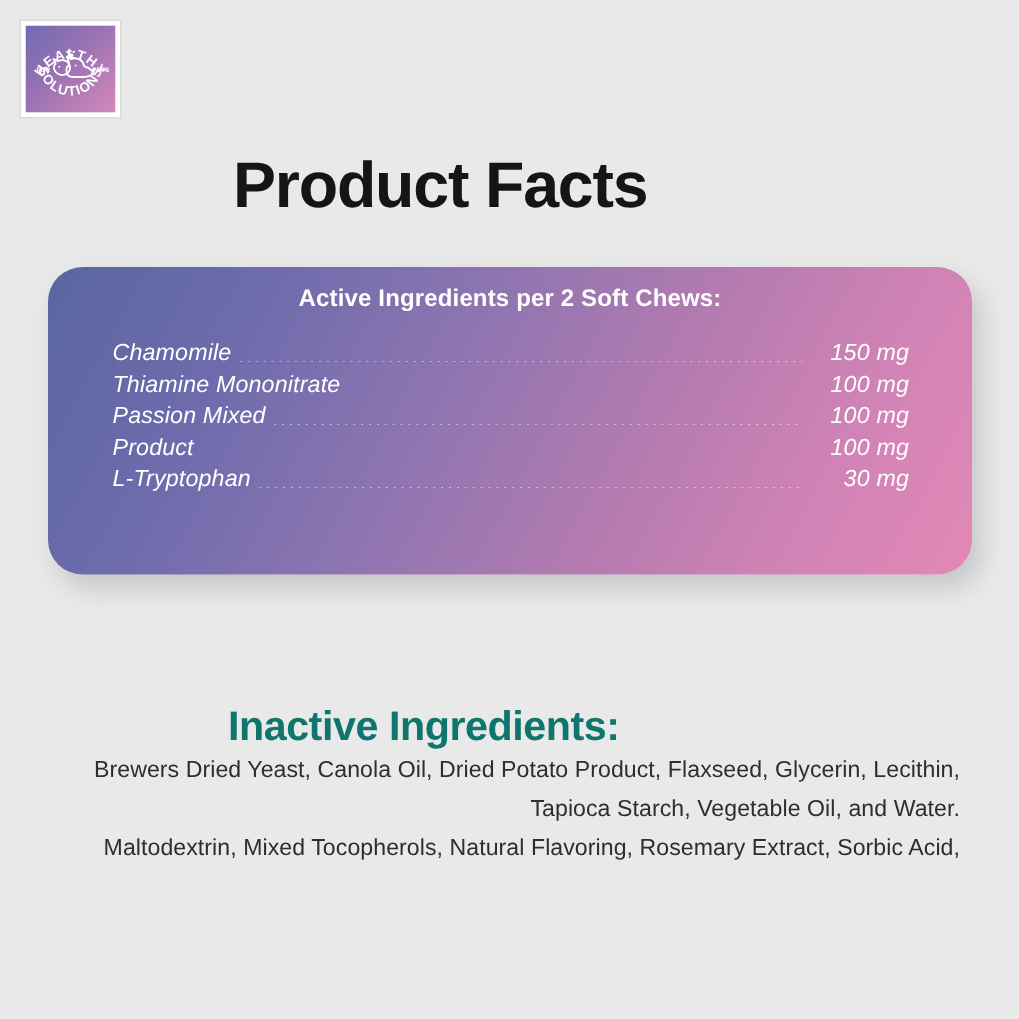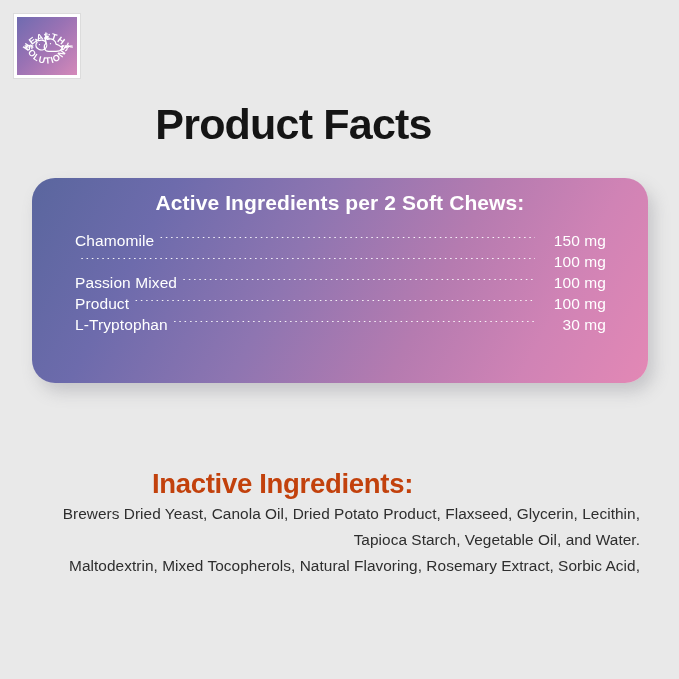--- a/index.html
+++ b/index.html
@@ -60,37 +60,38 @@
                 #d083b5 82%,
                 #e388b5 100%);
     box-shadow: 6px 9px 16px rgba(120,120,130,0.30);
     box-sizing: border-box;
     overflow: hidden;
   }
   .card-header {
     margin-top: 13px;
     text-align: center;
     color: #ffffff;
-    font-size: 21px;
+    font-size: 16px;
     font-weight: 700;
     letter-spacing: 0.1px;
   }
 
   .rows {
     margin-top: 15px;
     padding: 0 42px 0 43px;
   }
   .ing-row {
     display: flex;
-    align-items: center;
+    align-items: flex-end;
     color: #ffffff;
     font-size: 15.5px;
     font-weight: 400;
     height: 21px;
     letter-spacing: 0.1px;
+    font-style: italic;
   }
   .ing-name { white-space: nowrap; }
   .leader {
     flex: 1 1 auto;
     margin: 0 3px 0 5px;
     position: relative;
     height: 1px;
     top: -3px;
     overflow: hidden;
     color: rgba(255,255,255,0.92);
@@ -116,21 +117,21 @@
   
   .inactive-title {
     position: absolute;
     left: 0;
     top: 468px;
     width: 565px;
     text-align: center;
     font-size: 27.5px;
     font-weight: 700;
     letter-spacing: -0.3px;
-    color: #c2410c;
+    color: #0f766e;
   }
   .inactive-body {
     position: absolute;
     left: 39px;
     top: 501px;
     width: 601px;
     text-align: right;
     font-size: 15.4px;
     line-height: 26px;
     color: #2e2e2e;
@@ -182,20 +183,21 @@
   <div class="card-header">Active Ingredients per 2 Soft Chews:</div>
   <div class="rows">
 
     <div class="ing-row">
       <span class="ing-name">Chamomile</span>
       <span class="leader"></span>
       <span class="ing-value">150 mg</span>
     </div>
 
     <div class="ing-row">
+      <span class="ing-name">Thiamine Mononitrate</span>
       <span class="leader"></span>
       <span class="ing-value">100 mg</span>
     </div>
 
     <div class="ing-row">
       <span class="ing-name">Passion Mixed</span>
       <span class="leader"></span>
       <span class="ing-value">100 mg</span>
     </div>
 

